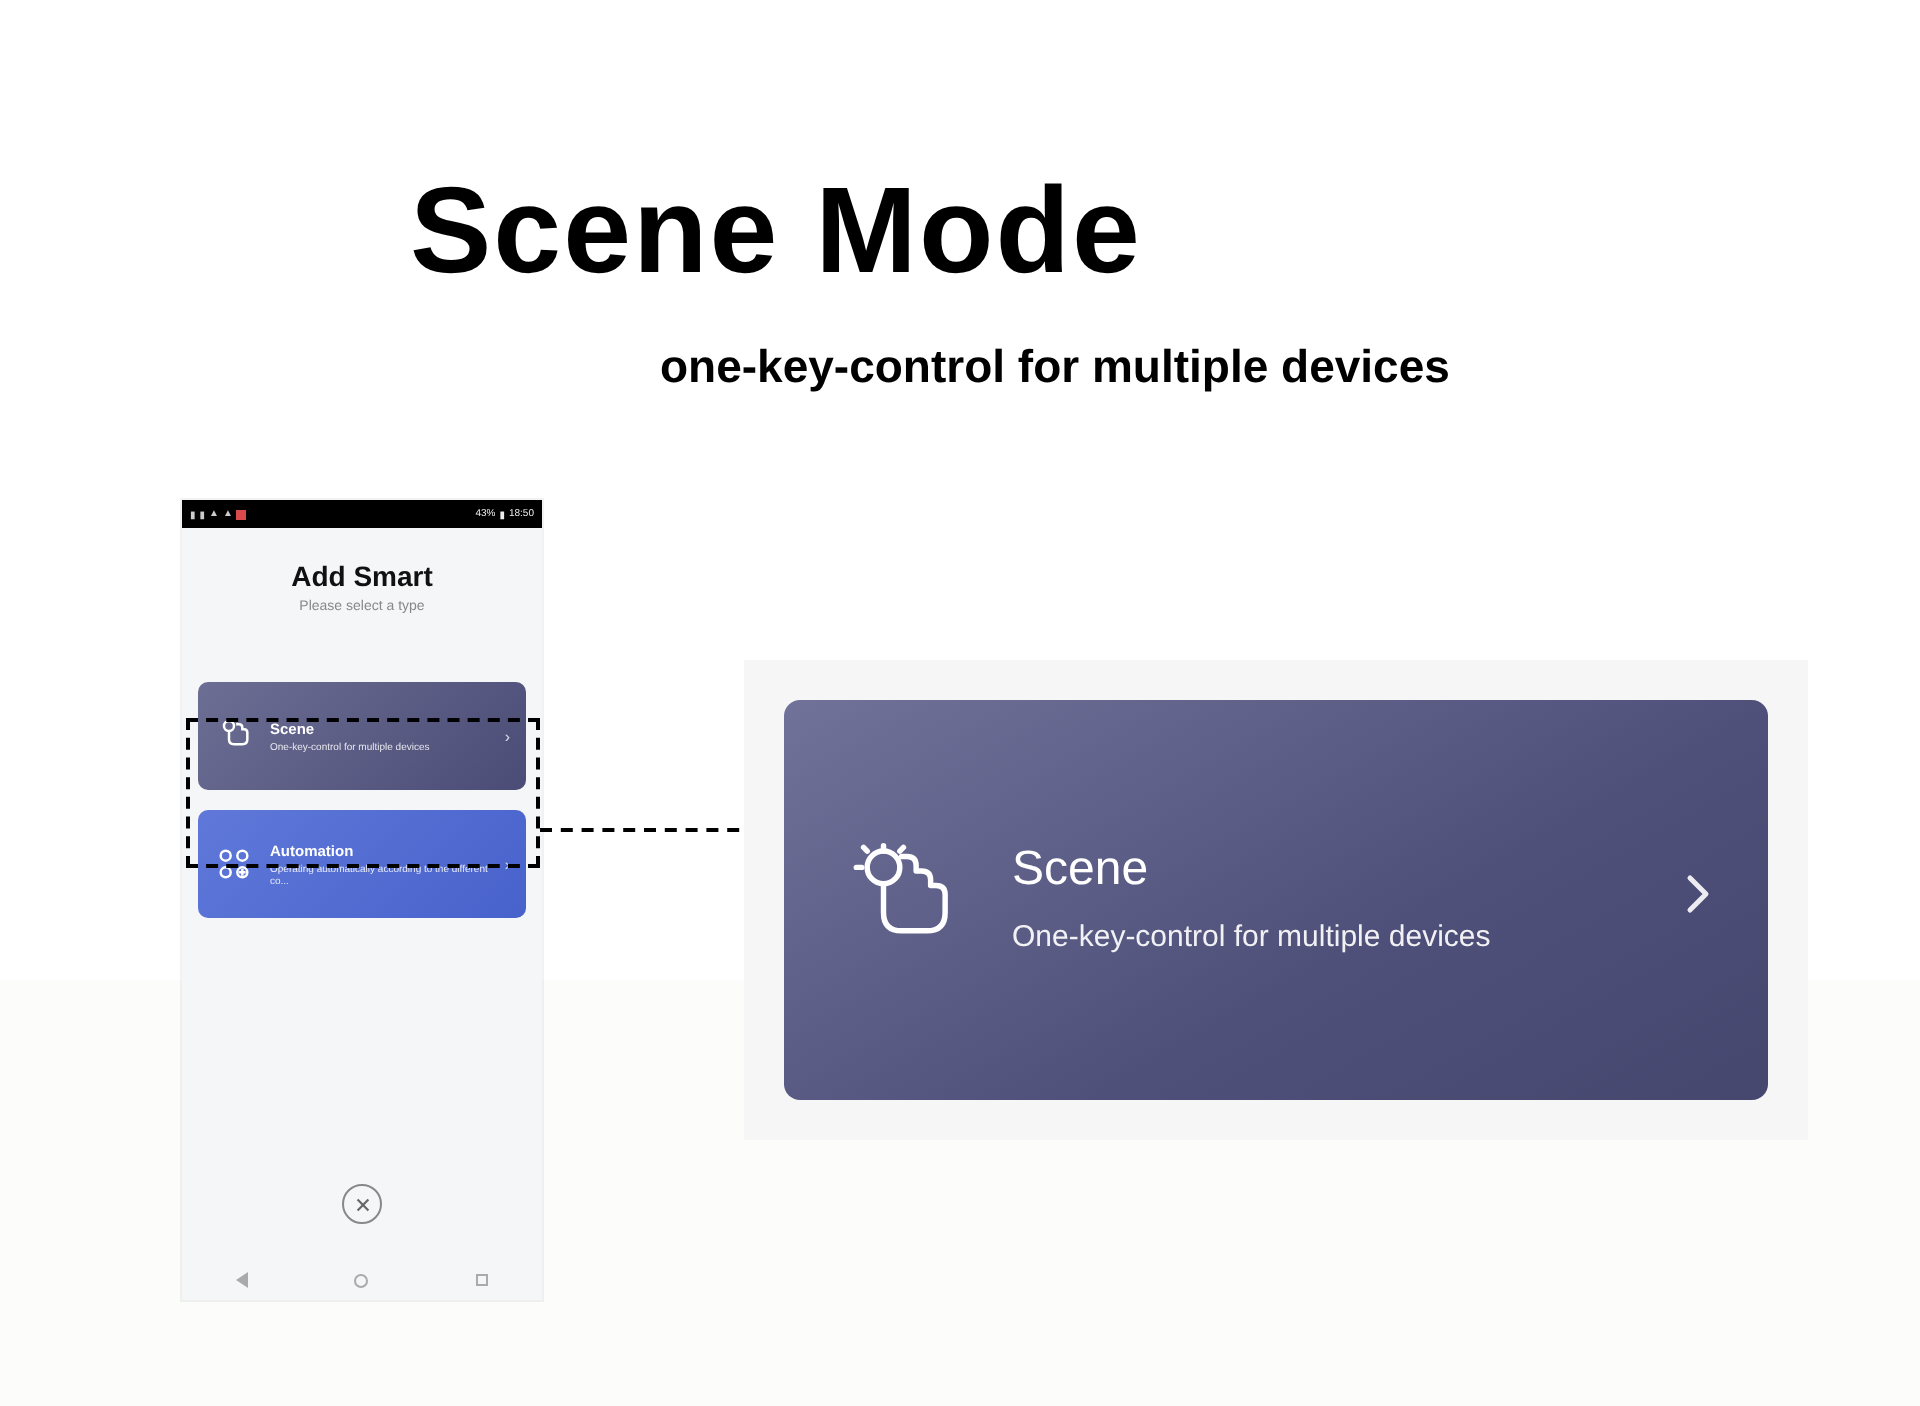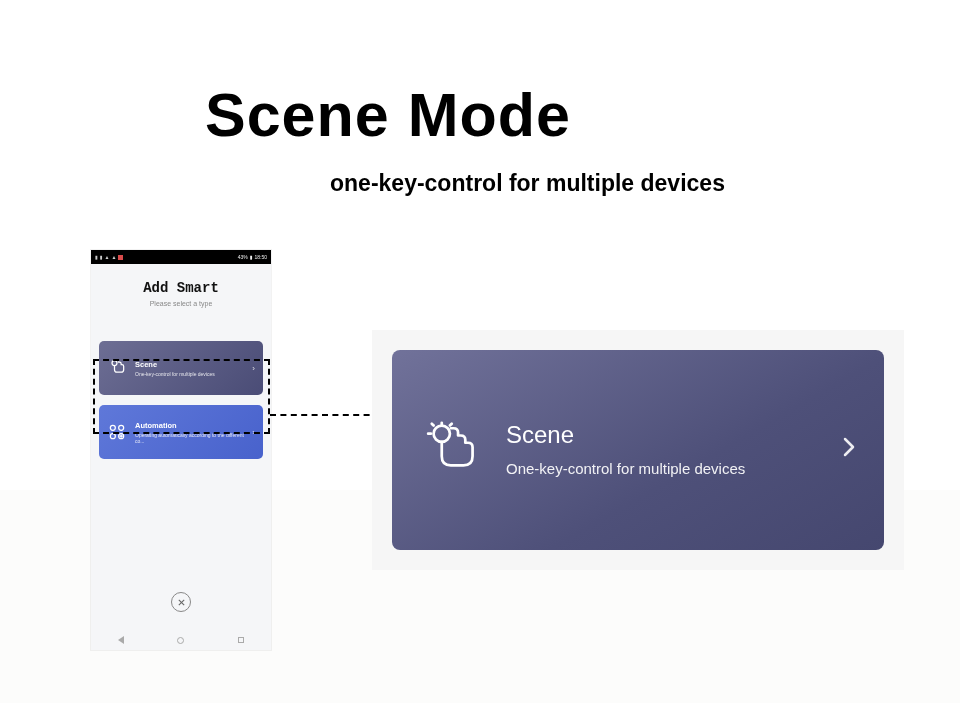--- a/index.html
+++ b/index.html
@@ -56,21 +56,21 @@
     justify-content: space-between;
     align-items: center;
     padding: 0 4px;
     font-size: 5px;
   }
   .status-left { display: flex; gap: 2px; align-items: center; }
   .status-right { display: flex; gap: 2px; align-items: center; }
   .sig-icon, .wifi-icon { font-size: 5px; color: #ccc; }
   .red-dot { width:5px; height:5px; background:#d94b4b; display:inline-block;}
   .phone-content { padding: 16px 10px 0 10px; text-align:center; }
-  .phone-heading { font-size: 14px; font-weight: 700; color:#111;font-family:Liberation Mono, monospace; }
+  .phone-heading { font-size: 14px; font-weight: 700; color:#111; }
   .phone-sub { font-size: 7px; color:#888; margin-top:4px; }
 
   .card-scene, .card-auto {
     margin: 20px 8px 0 8px;
     border-radius: 5px;
     display:flex;
     align-items:center;
     padding: 10px 8px;
     position: relative;
     color: #fff;

